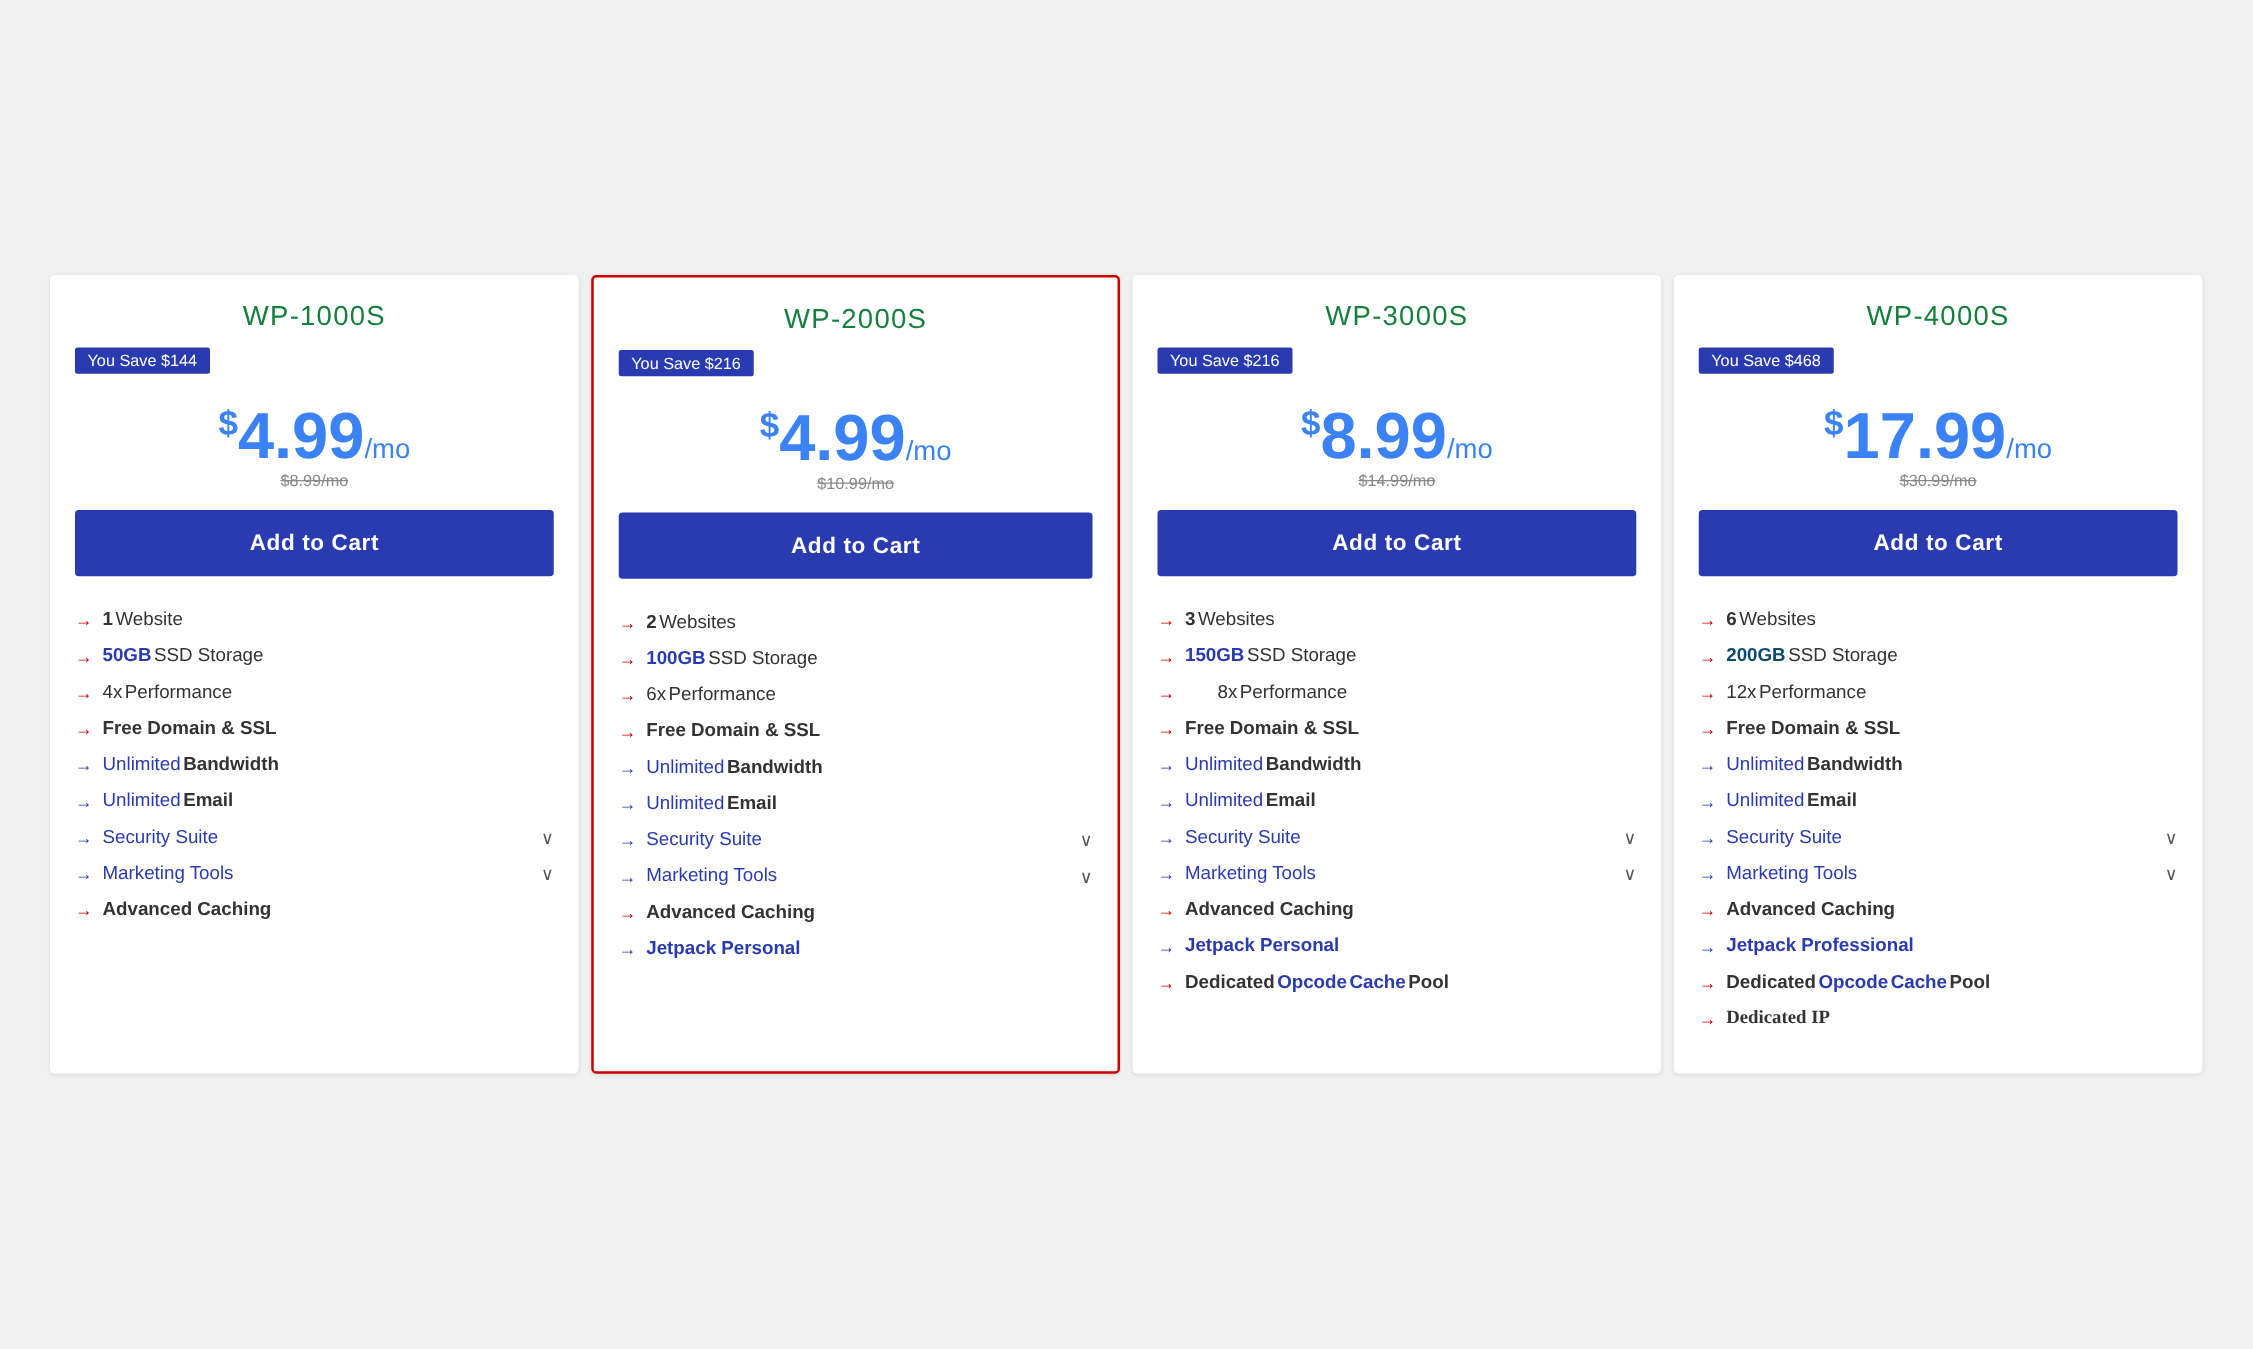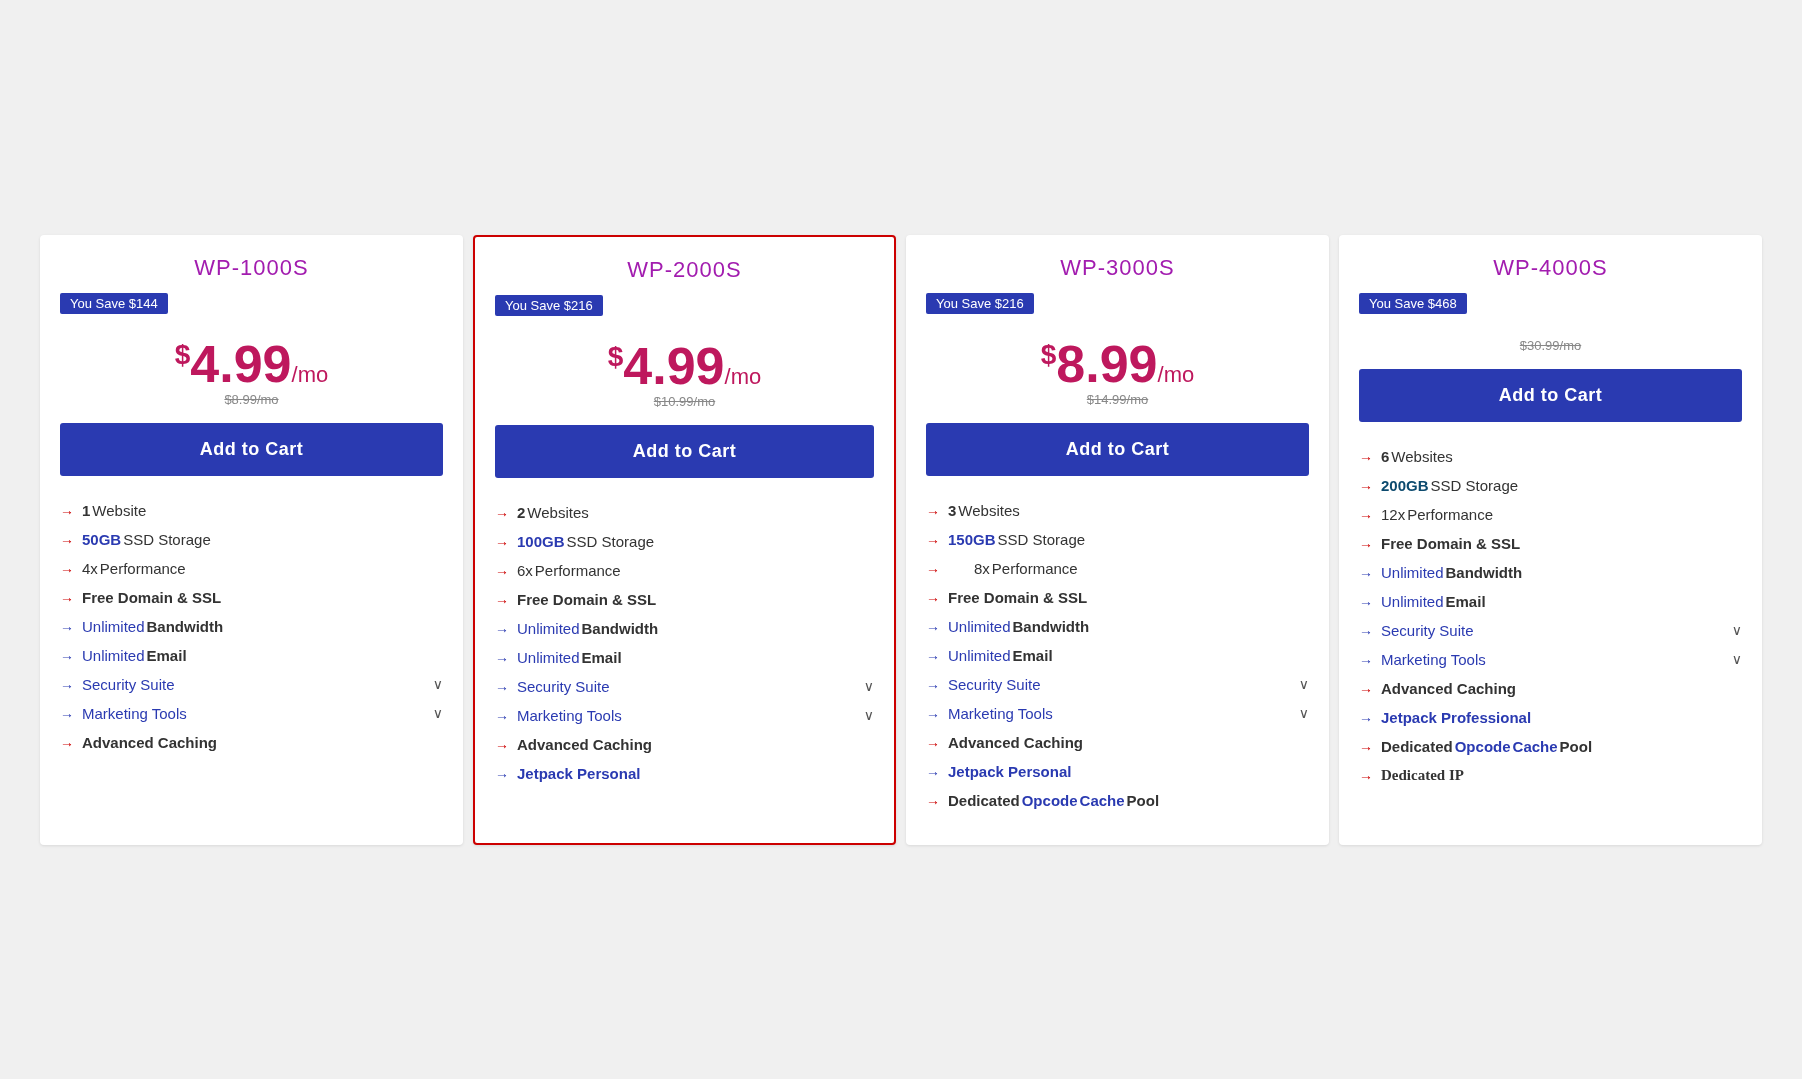--- a/index.html
+++ b/index.html
@@ -29,41 +29,41 @@
       box-shadow: 0 1px 3px rgba(0,0,0,0.1);
       position: relative;
     }
     .plan-card.highlighted {
       border: 2px solid #cc0000;
     }
     .plan-title {
       text-align: center;
       font-size: 22px;
       font-weight: 400;
-      color: #a21caf;
+      color: #15803d;
       margin-bottom: 12px;
       letter-spacing: 1px;
     }
     .savings-badge {
       display: inline-block;
       background: #2a3ab1;
       color: #fff;
       font-size: 13px;
       padding: 3px 10px;
       border-radius: 2px;
       margin-bottom: 14px;
     }
     .price-block {
       text-align: center;
       margin: 10px 0 16px 0;
     }
     .price-main {
       font-size: 52px;
       font-weight: 700;
-      color: #be185d;
+      color: #3b82f6;
       line-height: 1;
     }
     .price-main .dollar {
       font-size: 28px;
       vertical-align: super;
       font-weight: 700;
     }
     .price-main .per-mo {
       font-size: 22px;
       font-weight: 400;
@@ -335,20 +335,21 @@
           <span class="arrow">→</span>
           <span style="display: flex; flex-wrap: wrap; align-items: center; gap: 2px; flex: 1 1 0%;">
             <span style="font-weight: 700;">Dedicated </span>
             <span style="font-weight: 700; color: rgb(42, 58, 177);">Opcode</span>
             <span style="font-weight: 700; color: rgb(42, 58, 177);"> Cache</span>
             <span style="font-weight: 700;"> Pool</span>
           </span>
         </li>
       </ul></div>
     <div class="plan-card"><div class="plan-title">WP-4000S</div><div class="savings-badge">You Save $468</div><div class="price-block">
+        <div class="price-main"><span class="dollar">$</span>17.99<span class="per-mo">/mo</span></div>
         <span class="price-original">$30.99/mo</span>
       </div><button class="add-to-cart-btn">Add to Cart</button><ul class="features-list">
         <li>
           <span class="arrow">→</span>
           <span style="display: flex; flex-wrap: wrap; align-items: center; gap: 2px; flex: 1 1 0%;">
             <span style="font-weight: 700;">6</span>
             <span> Websites</span>
           </span>
         </li>
         <li>

